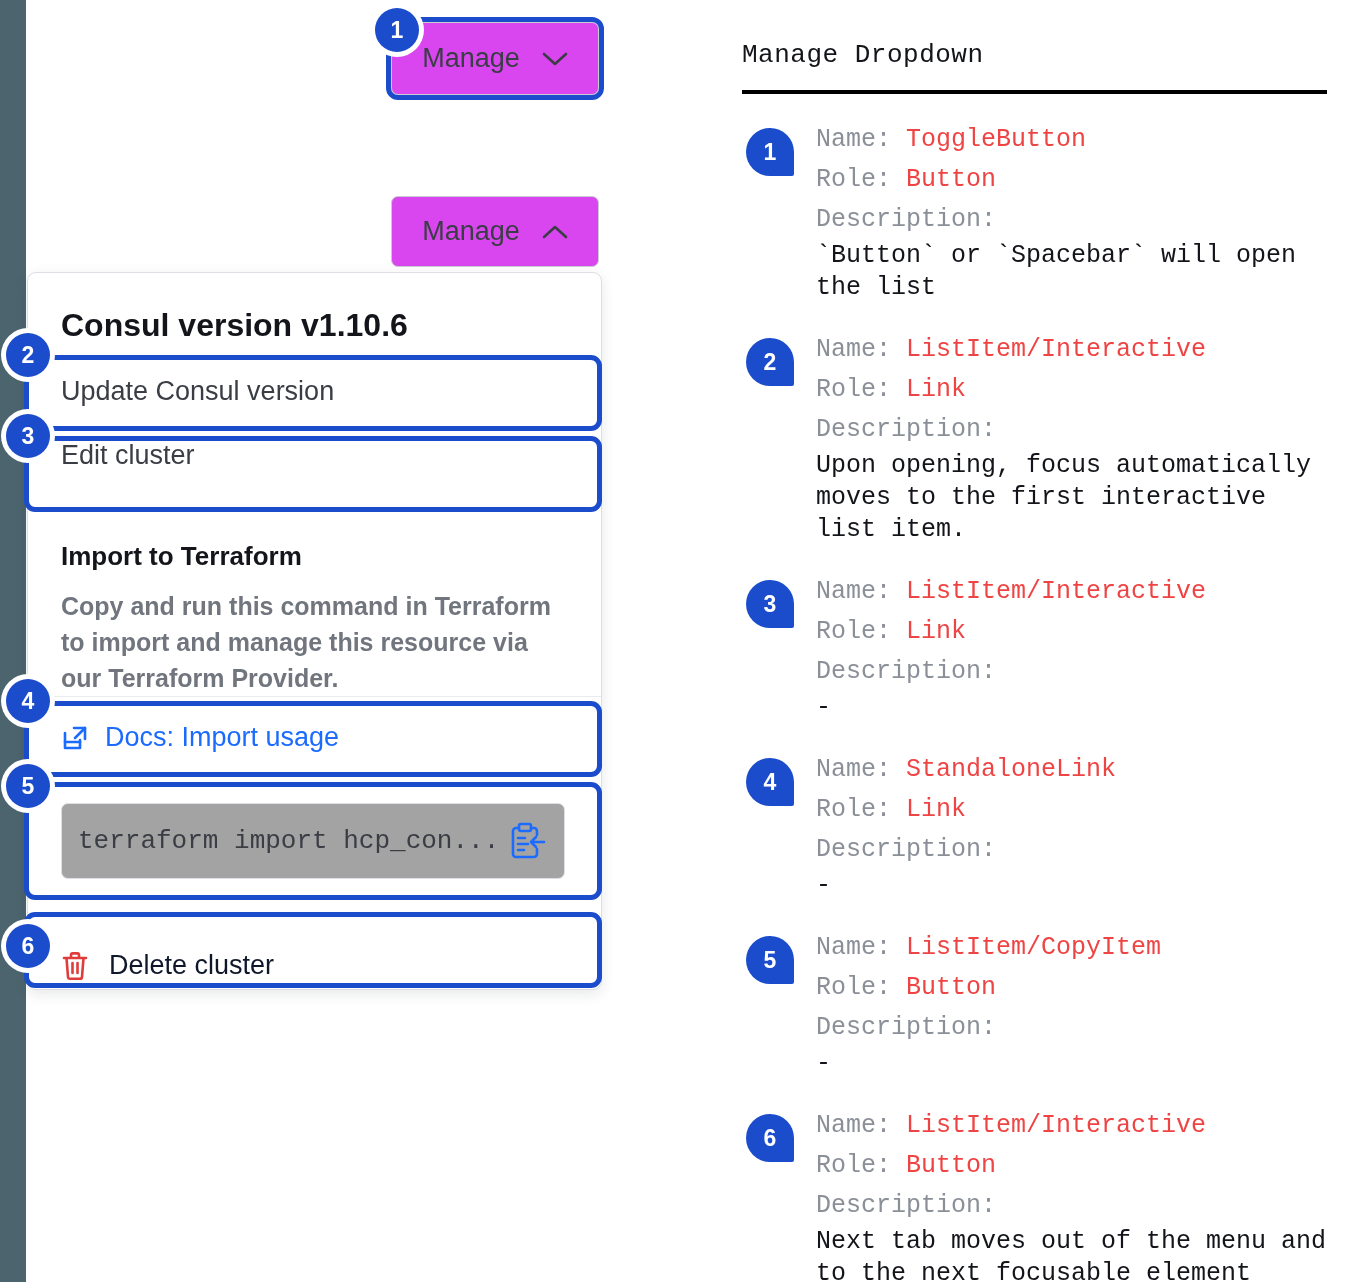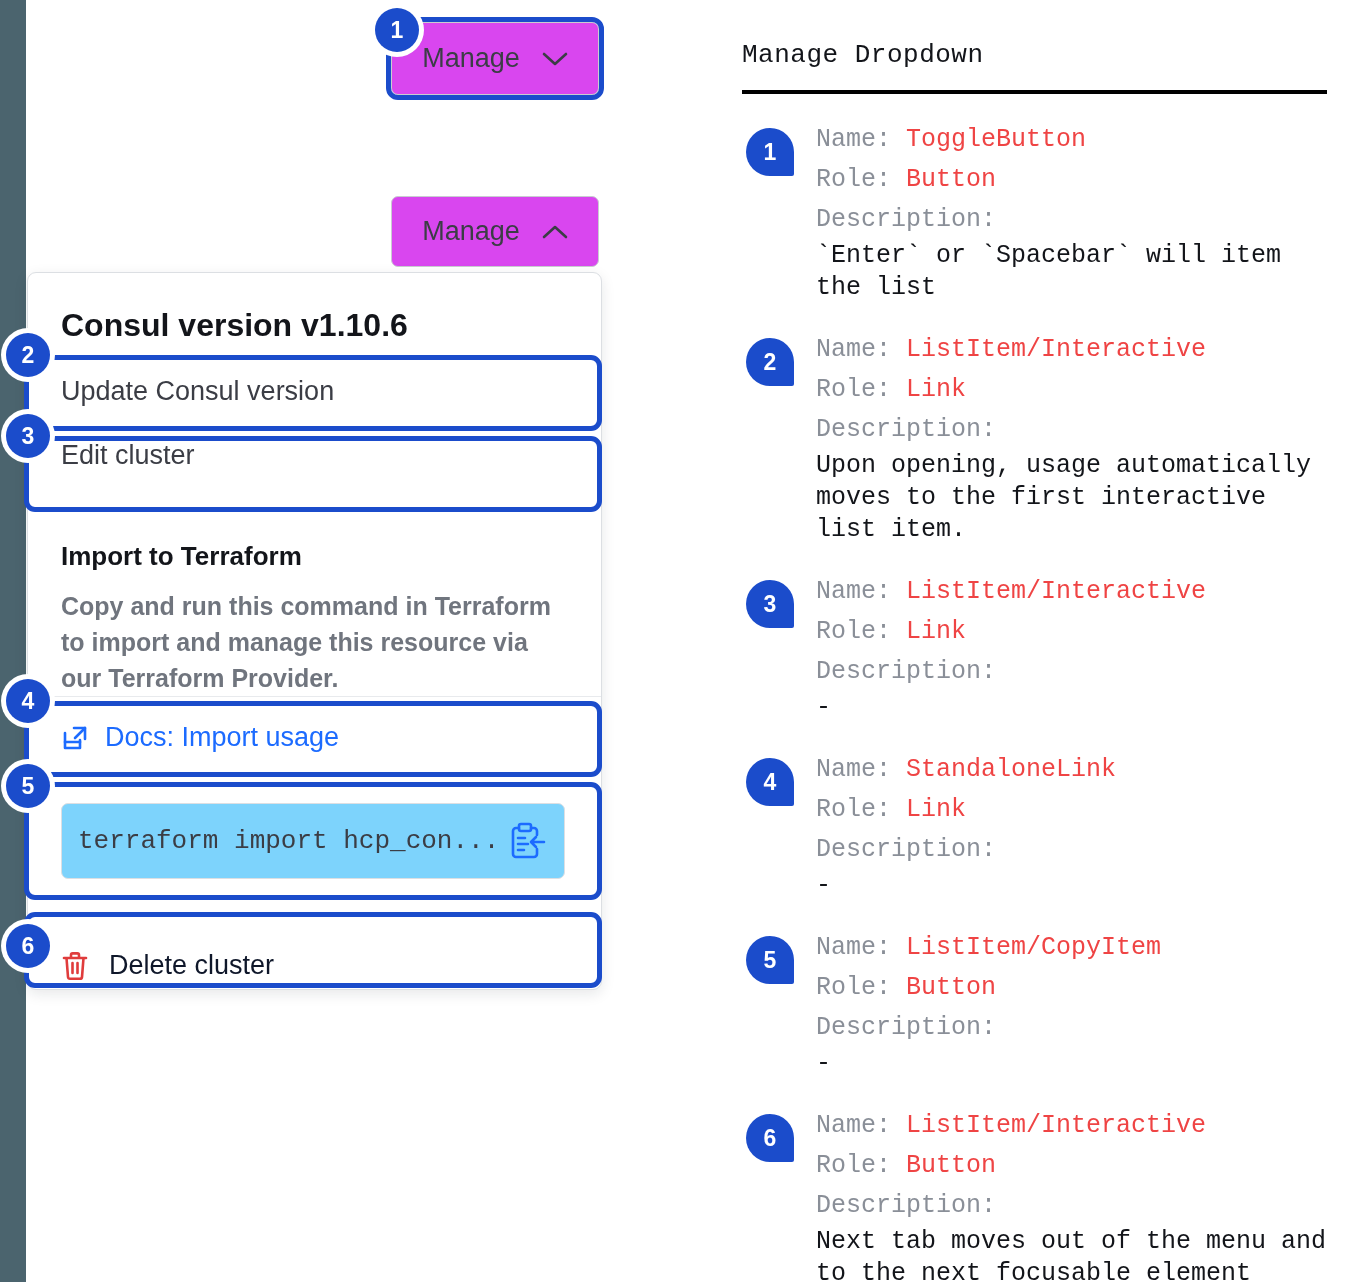--- a/index.html
+++ b/index.html
@@ -114,21 +114,21 @@
     color: #1c6bff;
     text-decoration: none;
   }
   .docs-link svg { display: block; }
 
   
   .cmd-field {
     position: absolute;
     left: 61px; top: 803px;
     width: 504px; height: 76px;
-    background: #7dd3fc;
+    background: #a3a3a3;
     border: 1px solid #dcdfe3;
     border-radius: 7px;
     display: flex;
     align-items: center;
     padding: 0 18px 0 16px;
   }
   .cmd-text {
     flex: 1;
     font-family: "Liberation Mono", monospace;
     font-size: 26px;
@@ -339,29 +339,29 @@
 
   <div class="spec">
     <div class="spec-title">Manage Dropdown</div>
     <div class="spec-rule"></div>
     <div class="spec-list" id="spec-list">
         <div class="spec-item">
           <div class="pin">1</div>
           <div class="spec-line"><span class="spec-key">Name: </span><span class="spec-val">ToggleButton</span></div>
           <div class="spec-line"><span class="spec-key">Role: </span><span class="spec-val">Button</span></div>
           <div class="spec-line"><span class="spec-key">Description: </span></div>
-          <div class="spec-desc">`Enter` or `Spacebar` will item
+          <div class="spec-desc">`Button` or `Spacebar` will open
 the list</div>
         </div>
         <div class="spec-item">
           <div class="pin">2</div>
           <div class="spec-line"><span class="spec-key">Name: </span><span class="spec-val">ListItem/Interactive</span></div>
           <div class="spec-line"><span class="spec-key">Role: </span><span class="spec-val">Link</span></div>
           <div class="spec-line"><span class="spec-key">Description: </span></div>
-          <div class="spec-desc">Upon opening, usage automatically
+          <div class="spec-desc">Upon opening, focus automatically
 moves to the first interactive
 list item.</div>
         </div>
         <div class="spec-item">
           <div class="pin">3</div>
           <div class="spec-line"><span class="spec-key">Name: </span><span class="spec-val">ListItem/Interactive</span></div>
           <div class="spec-line"><span class="spec-key">Role: </span><span class="spec-val">Link</span></div>
           <div class="spec-line"><span class="spec-key">Description: </span></div>
           <div class="spec-desc">-</div>
         </div>

